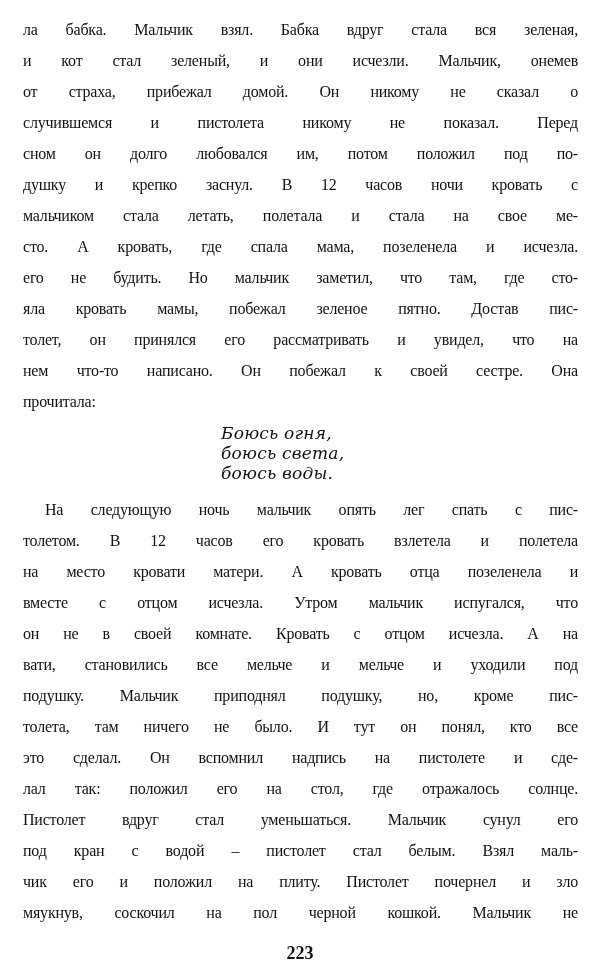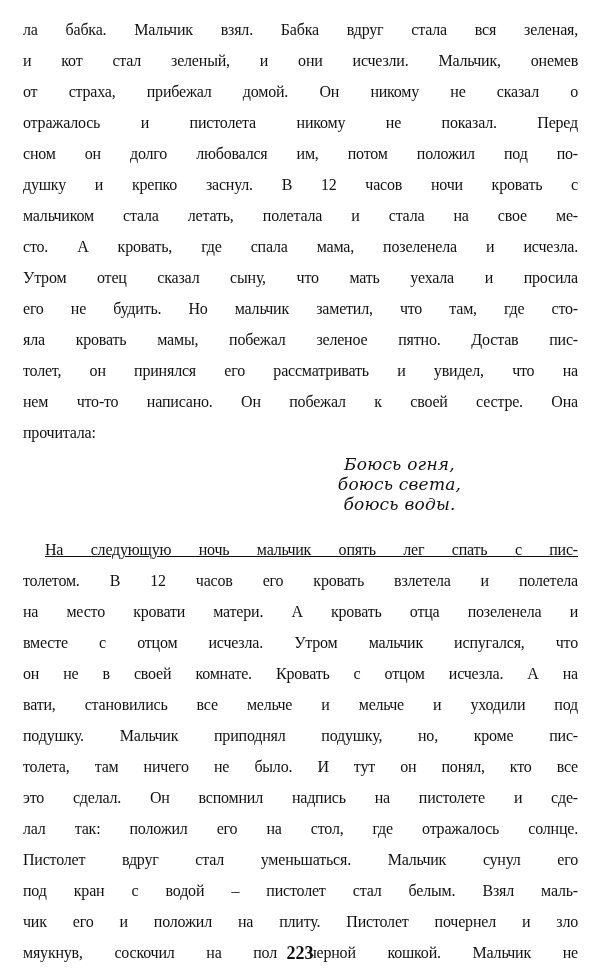--- a/index.html
+++ b/index.html
@@ -29,27 +29,25 @@
     text-align: justify;
     text-align-last: justify;
     white-space: nowrap;
     letter-spacing: -0.2px;
   }
   .line.last {
     text-align-last: left;
   }
   .line.indent {
     padding-left: 22px;
-    text-decoration: underline;
   }
   .poem {
     margin-top: 6px;
-    margin-bottom: 20px;
+    margin-bottom: 11px;
     padding-left: 198px;
-    text-align: center;
   }
   .poem .verse {
     display: block;
     height: 20px;
     line-height: 20px;
     font-family: "DejaVu Serif", "Liberation Serif", serif;
     font-style: italic;
     font-size: 17px;
     letter-spacing: 0.2px;
   }
@@ -65,26 +63,25 @@
   }
 </style>
 </head>
 <body>
 
 <div class="page">
   <div class="paragraph">
     <span class="line">ла бабка. Мальчик взял. Бабка вдруг стала вся зеленая,</span>
     <span class="line">и кот стал зеленый, и они исчезли. Мальчик, онемев</span>
     <span class="line">от страха, прибежал домой. Он никому не сказал о</span>
-    <span class="line">отражалось и пистолета никому не показал. Перед</span>
+    <span class="line">случившемся и пистолета никому не показал. Перед</span>
     <span class="line">сном он долго любовался им, потом положил под по-</span>
     <span class="line">душку и крепко заснул. В 12 часов ночи кровать с</span>
     <span class="line">мальчиком стала летать, полетала и стала на свое ме-</span>
     <span class="line">сто. А кровать, где спала мама, позеленела и исчезла.</span>
-    <span class="line">Утром отец сказал сыну, что мать уехала и просила</span>
     <span class="line">его не будить. Но мальчик заметил, что там, где сто-</span>
     <span class="line">яла кровать мамы, побежал зеленое пятно. Достав пис-</span>
     <span class="line">толет, он принялся его рассматривать и увидел, что на</span>
     <span class="line">нем что-то написано. Он побежал к своей сестре. Она</span>
     <span class="line last">прочитала:</span>
   </div>
 
   <div class="poem">
     <span class="verse">Боюсь огня,</span>
     <span class="verse">боюсь света,</span>

